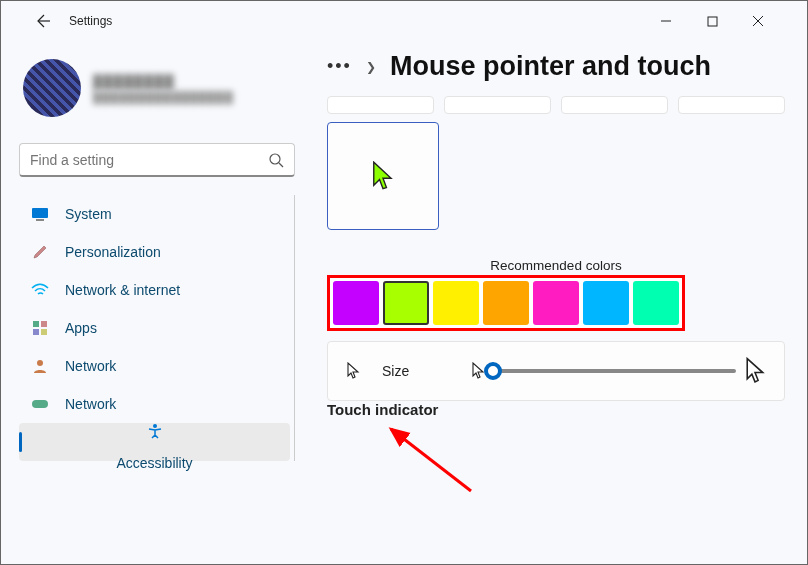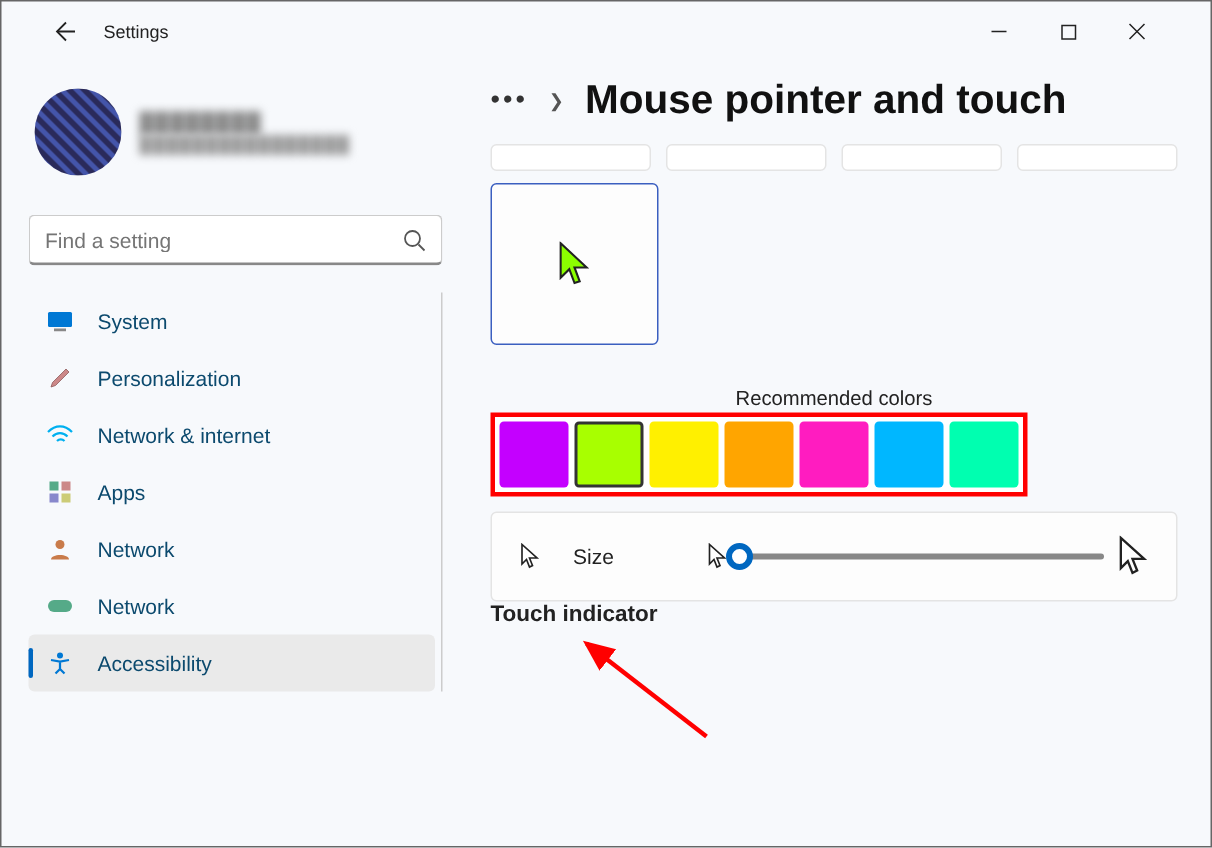--- a/index.html
+++ b/index.html
@@ -15,21 +15,21 @@
   .profile { display:flex; align-items:center; gap:12px; padding: 6px 4px 14px; }
   .avatar { width:58px; height:58px; border-radius:50%; background:#3a3a56; background-image: linear-gradient(45deg,#2a2a5a 25%,#4455aa 25%,#4455aa 50%,#2a2a5a 50%,#2a2a5a 75%,#4455aa 75%); background-size:10px 10px; filter: blur(0.3px);}
   .profile-text { display:flex; flex-direction:column; gap:2px; }
   .pname { font-size:13px; font-weight:600; color:#888; filter: blur(3px); letter-spacing:1px;}
   .pmail { font-size:11px; color:#999; filter: blur(3px); letter-spacing:1px;}
   .search { margin: 12px 0 18px; height:34px; border:1px solid #ccc; border-bottom:2px solid #888; border-radius:4px; background:#fff; display:flex; align-items:center; padding:0 10px; }
   .search input { border:none; outline:none; flex:1; font-size:14px; background:transparent; }
   .search-icon { width:16px; height:16px; color:#555; }
   .nav { border-right:1px solid #ccc; padding-right:4px; }
   .nav-item { height:38px; display:flex; align-items:center; gap:16px; padding:0 12px; border-radius:4px; font-size:14px; color:#0c4a6e; cursor:default; position:relative;}
-  .nav-item.selected { background:#eaeaea; }
+  .nav-item.selected { background:#eaeaea;flex-direction:column; }
   .nav-item.selected::before { content:""; position:absolute; left:0; top:9px; bottom:9px; width:3px; background:#0067c0; border-radius:2px; }
   .nav-icon { width:18px; height:18px; display:flex; align-items:center; justify-content:center; }
   .main { flex:1; padding: 10px 22px 0 26px; overflow:hidden; position:relative; }
   .breadcrumb { display:flex; align-items:center; gap:14px; margin-bottom:14px; }
   .ellipsis { font-size:18px; color:#333; letter-spacing:2px; }
   .chev { font-size:12px; color:#555; }
   .pagetitle { font-size:27px; font-weight:600; color:#111; }
   .tile-row { display:flex; gap:10px; margin-bottom:8px; }
   .tile-placeholder { width:110px; height:18px; border:1px solid #e4e4e4; border-radius:4px; background:#fff; }
   .selected-tile { width:112px; height:108px; border:1.5px solid #3b5fc0; border-radius:4px; background:#fdfdfd; display:flex; align-items:center; justify-content:center; margin-bottom:28px; }

